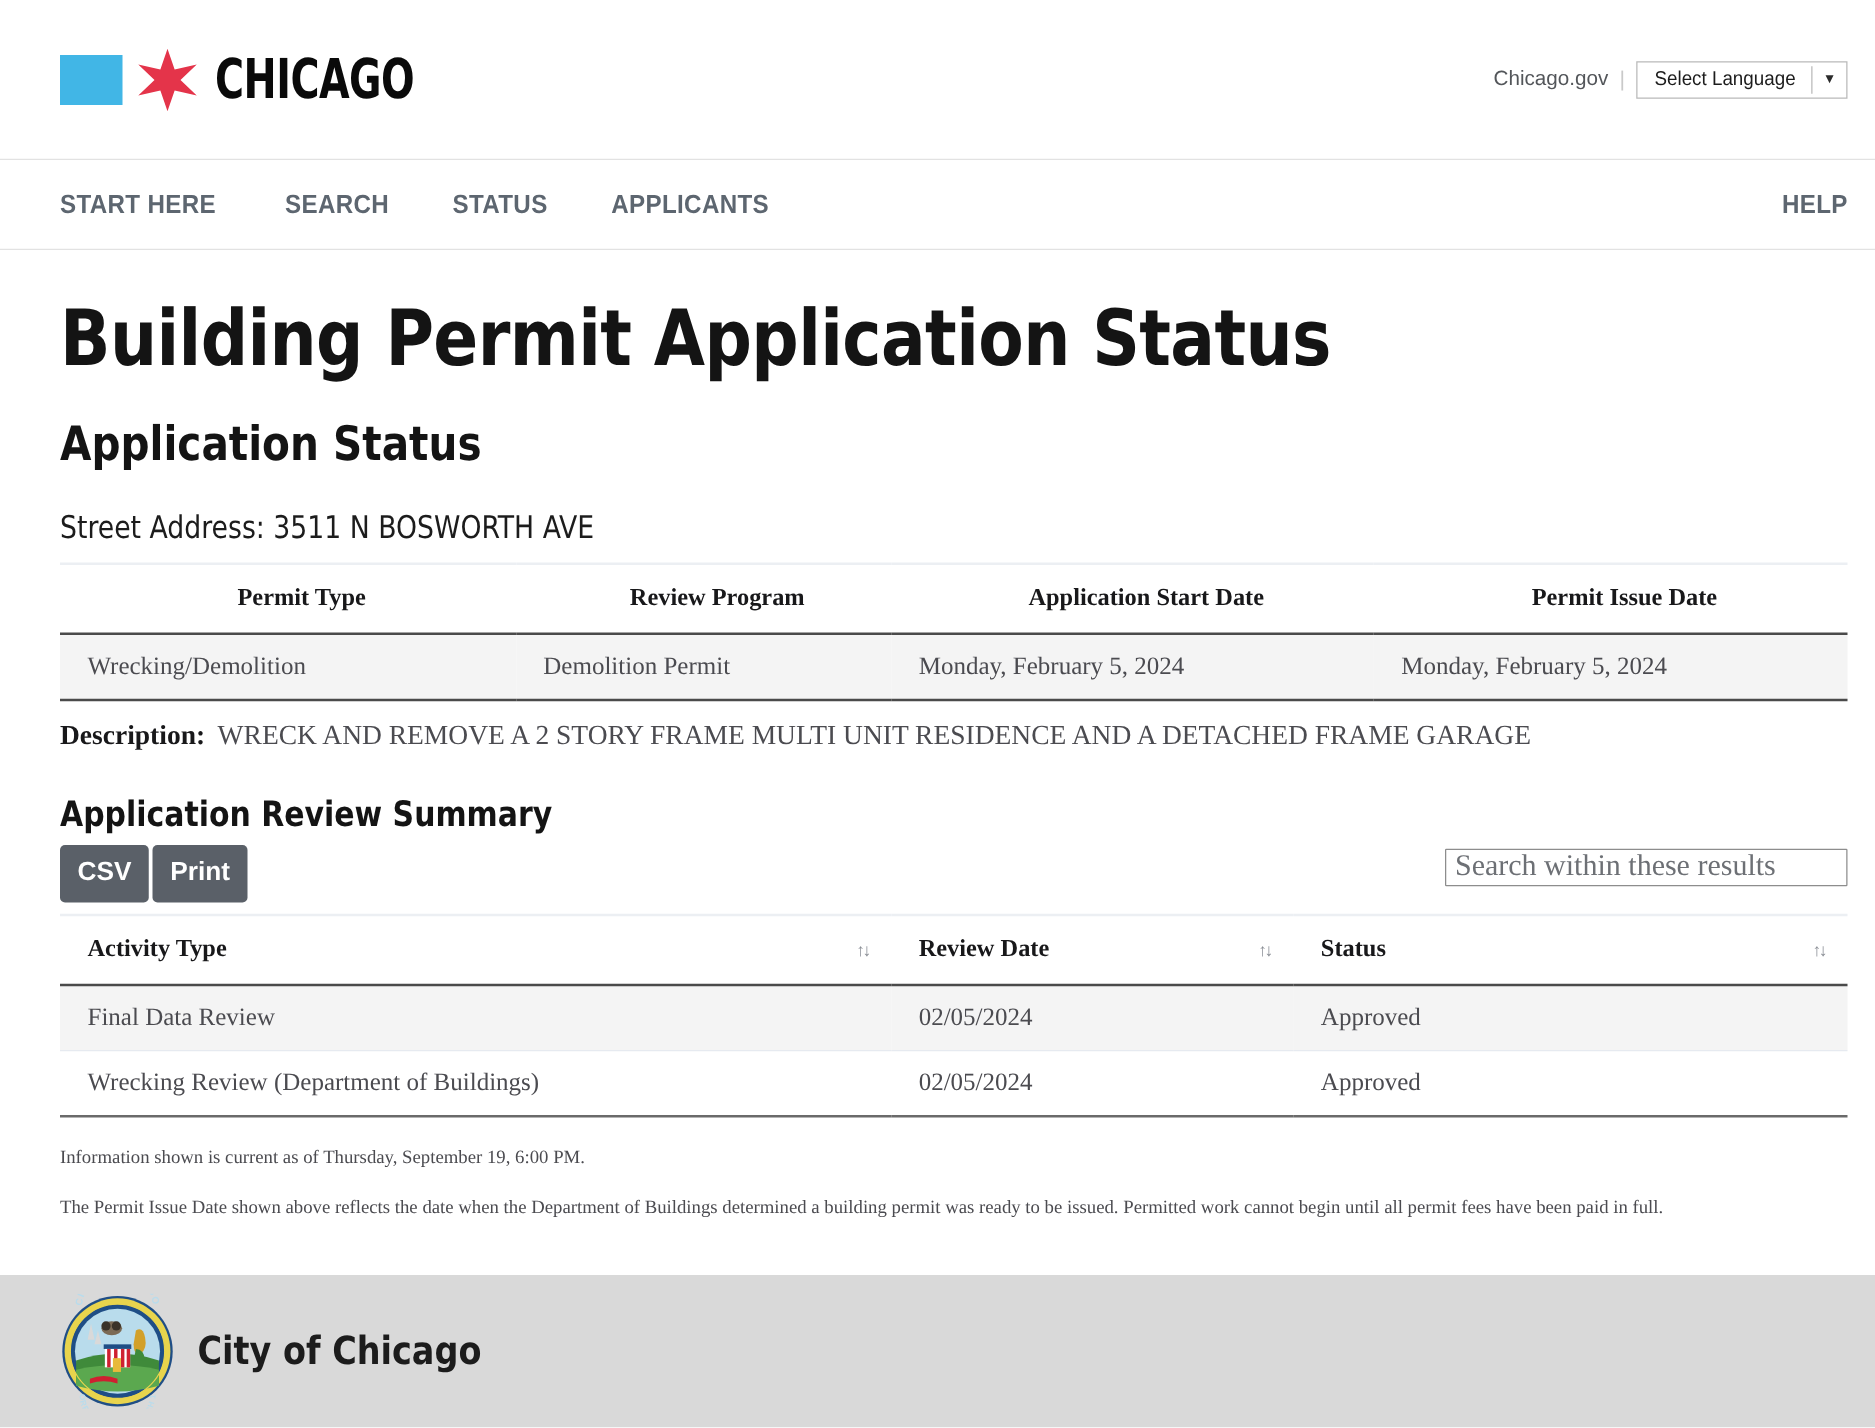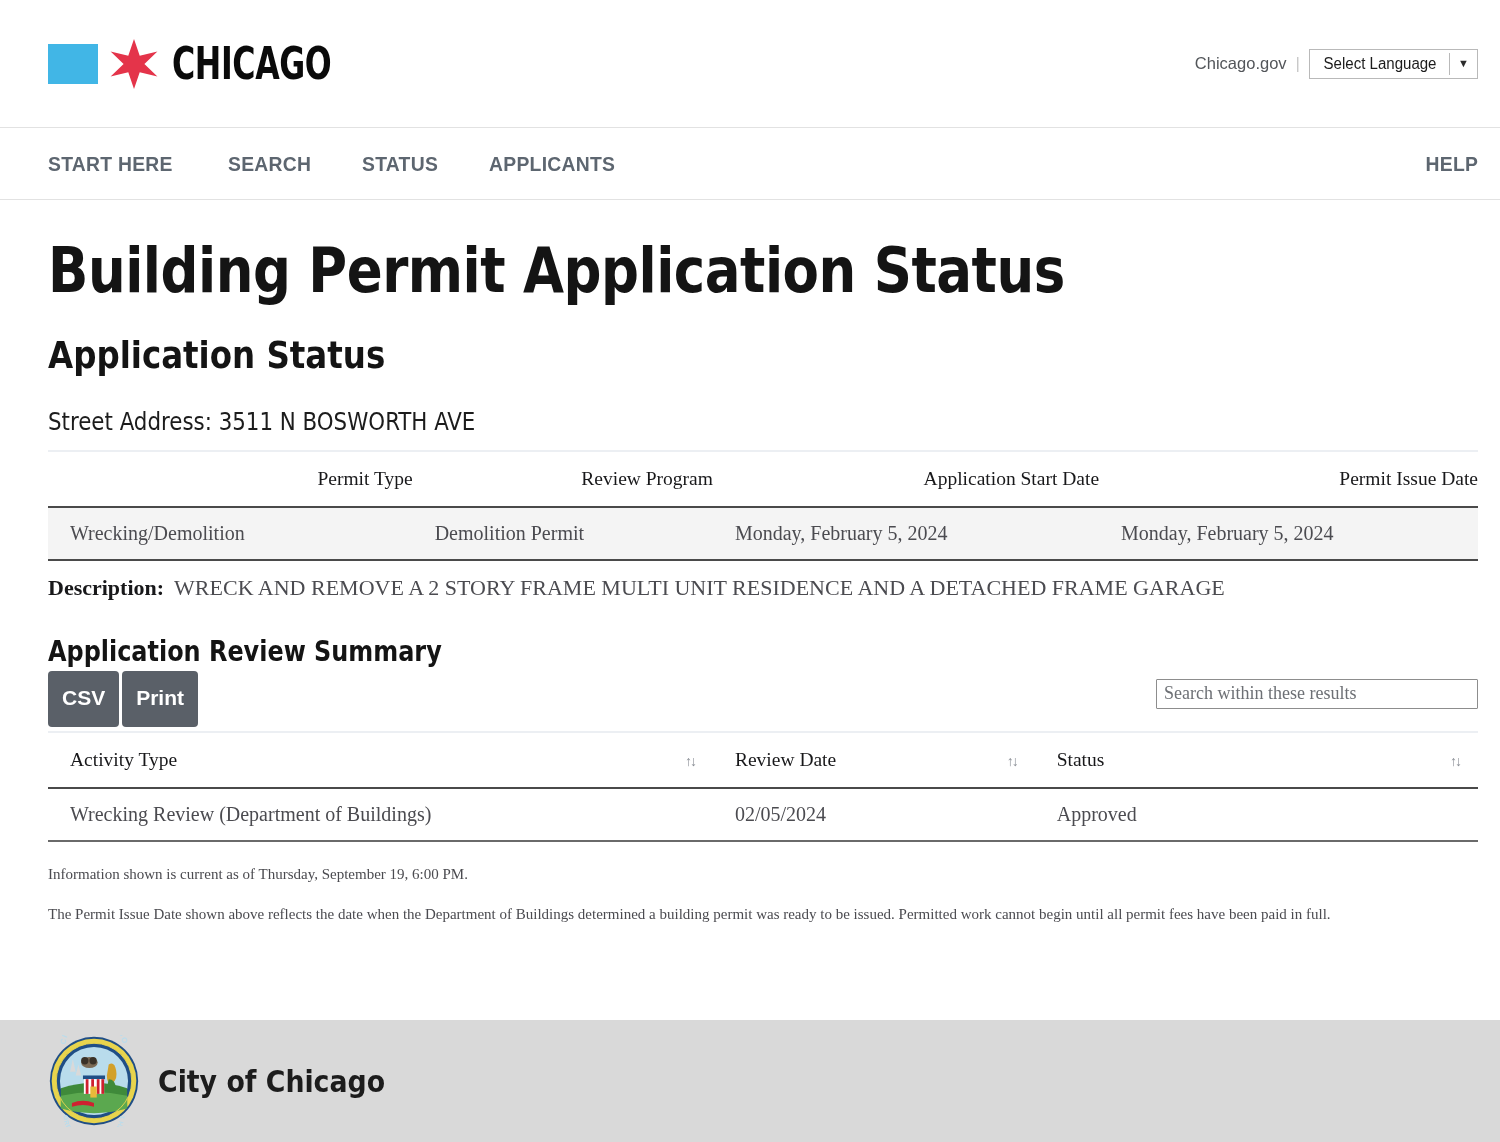--- a/index.html
+++ b/index.html
@@ -150,23 +150,23 @@
 
   
   table.data-table {
     width: 100%;
     border-collapse: collapse;
     font-family: "Liberation Serif", serif;
     table-layout: fixed;
   }
   table.data-table.permit { margin-top: 14px; }
   table.data-table thead tr th {
-    text-align: right;
-    font-family: "Liberation Serif", serif;
-    font-weight: 400;
+    text-align: center;
+    font-family: "Liberation Serif", serif;
+    font-weight: 700;
     font-size: 19.5px;
     color: #18181a;
     padding: 16px 0 16px 22px;
     border-top: 2px solid #eceff3;
     border-bottom: 2px solid #4a4a4a;
     vertical-align: bottom;
   }
   table.data-table tbody tr td {
     font-family: "Liberation Serif", serif;
     font-size: 20px;
@@ -229,35 +229,35 @@
   .btn-group { display: flex; gap: 3px; }
   .tool-btn {
     background: #5a6068;
     color: #ffffff;
     border: none;
     font-family: "Liberation Sans Narrow", "Liberation Sans", sans-serif;
     font-weight: 700;
     font-size: 21px;
     padding: 6px 14px 8px 14px;
     border-radius: 4px;
-    height: 56px;
+    height: 46px;
     cursor: pointer;
     line-height: 1;
     min-width: 58px;
   }
   .search-box {
     position: absolute;
     right: 0;
     top: 1px;
     width: 322px;
     height: 30px;
     border: 1px solid #8d8d8d;
     background: #ffffff;
     font-family: "Liberation Serif", serif;
-    font-size: 18px;
+    font-size: 24px;
     color: #53565a;
     padding: 0 7px;
     border-radius: 1px;
   }
   .search-box::placeholder { color: #6d7075; opacity: 1; }
 
   table.data-table.review { margin-top: 11px; }
   table.data-table.review thead tr th { border-top: 2px solid #eceff3; }
   table.data-table.review tbody tr.odd td { border-bottom: 1px solid #e6eaf0; }
   table.data-table.review tbody tr.even td { border-bottom: 2px solid #6a6a6a; }
@@ -392,20 +392,25 @@
         </th>
         <th>
           <div class="th-inner">
             <span>Status</span>
             <span class="sort-icon">↑↓</span>
           </div>
         </th>
       </tr>
     </thead>
     <tbody>
+      <tr class="odd">
+        <td>Final Data Review</td>
+        <td>02/05/2024</td>
+        <td>Approved</td>
+      </tr>
       <tr class="even">
         <td>Wrecking Review (Department of Buildings)</td>
         <td>02/05/2024</td>
         <td>Approved</td>
       </tr>
     </tbody>
   </table>
 
   <p class="note">Information shown is current as of Thursday, September 19, 6:00 PM.</p>
   <p class="note second">The Permit Issue Date shown above reflects the date when the Department of Buildings determined a building permit was ready to be issued. Permitted work cannot begin until all permit fees have been paid in full.</p>

